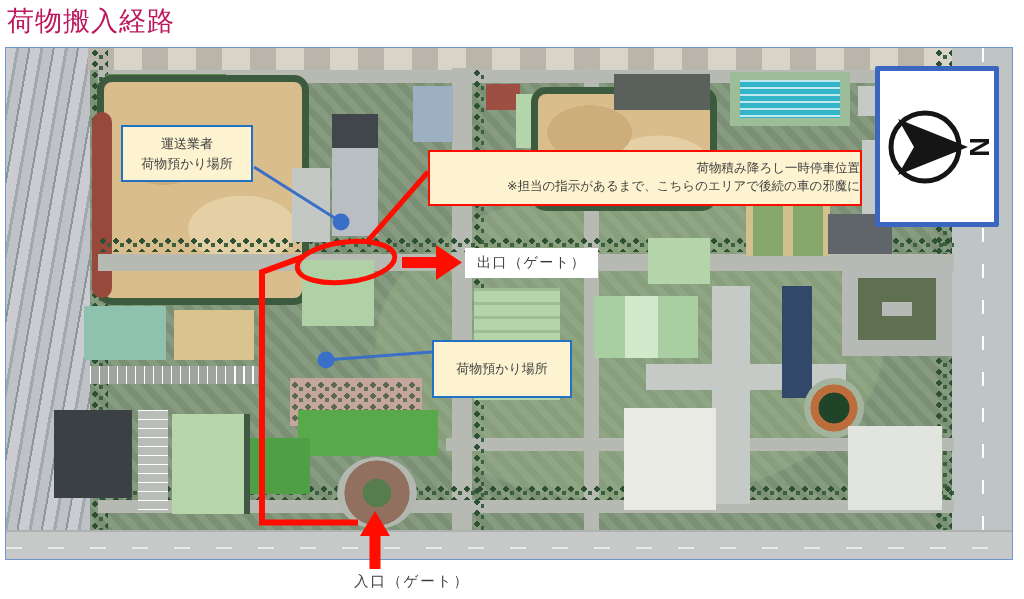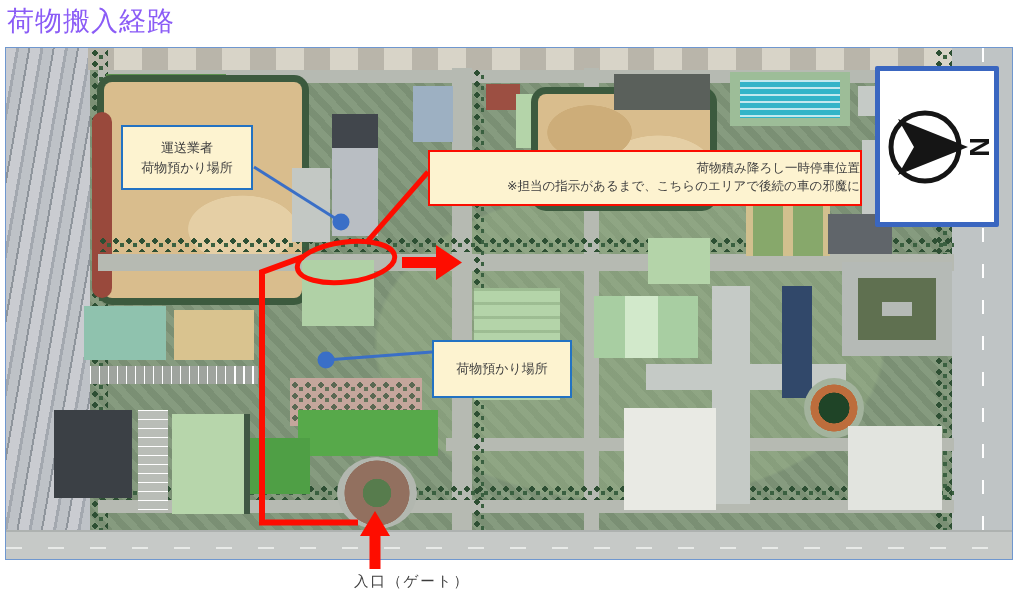--- a/index.html
+++ b/index.html
@@ -4,21 +4,21 @@
 <style>
   html,body{margin:0;padding:0;}
   body{
     width:1024px;height:599px;background:#ffffff;
     font-family:"Liberation Sans","DejaVu Sans",sans-serif;
     position:relative;overflow:hidden;
   }
   .page{position:absolute;inset:0;}
   .title{
     position:absolute;left:7px;top:3px;font-size:27px;font-weight:500;
-    color:#8b5cf6;letter-spacing:1px;white-space:nowrap;
+    color:#be185d;letter-spacing:1px;white-space:nowrap;
   }
   
   .map{
     position:absolute;left:5px;top:47px;width:1008px;height:513px;
     border:1px solid #6f97cf;box-sizing:border-box;
     background:#81977a;
     background-image:
       radial-gradient(ellipse 420px 260px at 62% 58%, rgba(160,185,140,.35) 0 60%, transparent 61%),
       repeating-linear-gradient(47deg, rgba(255,255,255,.04) 0 7px, rgba(0,0,0,.05) 7px 14px);
     overflow:hidden;
@@ -46,21 +46,21 @@
   
   .overlay{position:absolute;left:0;top:0;width:1024px;height:599px;z-index:5;pointer-events:none;}
   
   .note{
     position:absolute;background:#fdf3d0;color:#3f3f3f;z-index:10;
     display:flex;flex-direction:column;justify-content:center;
     text-align:center;box-sizing:border-box;font-size:13px;line-height:1.5;
   }
   .blue-border{border:2.5px solid #2272c3;}
   .red-border{border:2.5px solid #fb0d00;align-items:flex-end;}
-  .storage-note{left:121px;top:125px;width:132px;height:65px;}
+  .storage-note{left:121px;top:125px;width:132px;height:57px;}
   .warning-note{left:428px;top:150px;width:434px;height:56px;font-size:12.5px;line-height:1.42;}
   .venue-note{left:432px;top:340px;width:140px;height:58px;}
   .exit-label{
     position:absolute;left:465px;top:248px;width:133px;height:30px;background:#ffffff;
     z-index:10;display:flex;align-items:center;padding-left:12px;box-sizing:border-box;
     font-size:14px;letter-spacing:1.5px;color:#3c3c3c;
   }
   .entrance-label{
     position:absolute;left:332px;top:572px;width:160px;text-align:center;z-index:10;
     font-size:14.5px;letter-spacing:2px;color:#3c3c3c;
@@ -161,20 +161,21 @@
   <div class="note blue-border storage-note">
     <div>運送業者</div>
     <div>荷物預かり場所</div>
   </div>
 
   <div class="note red-border warning-note">
     <div>荷物積み降ろし一時停車位置</div>
     <div>※担当の指示があるまで、こちらのエリアで後続の車の邪魔に</div>
   </div>
 
+  <div class="exit-label">出口（ゲート）</div>
 
   <div class="note blue-border venue-note">
     <div>荷物預かり場所</div>
   </div>
 
   <div class="entrance-label">入口（ゲート）</div>
 
 </div>
 
 </body></html>

